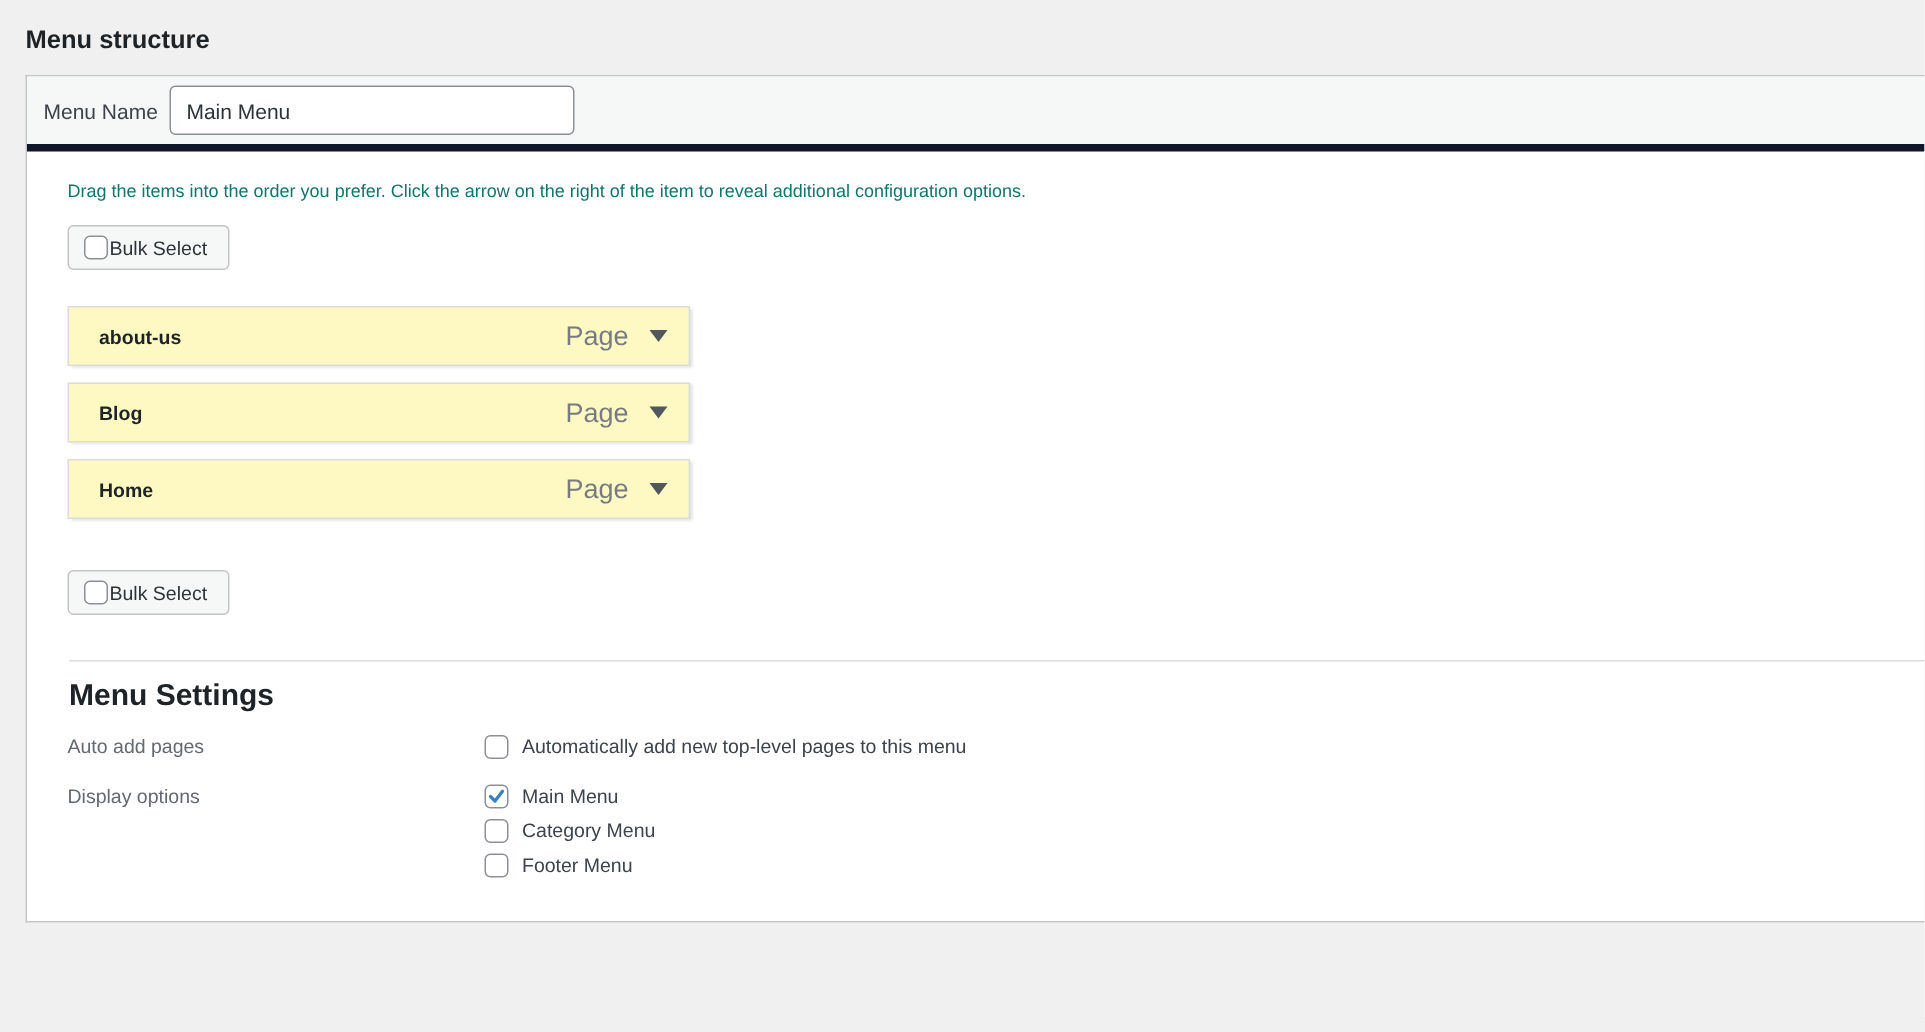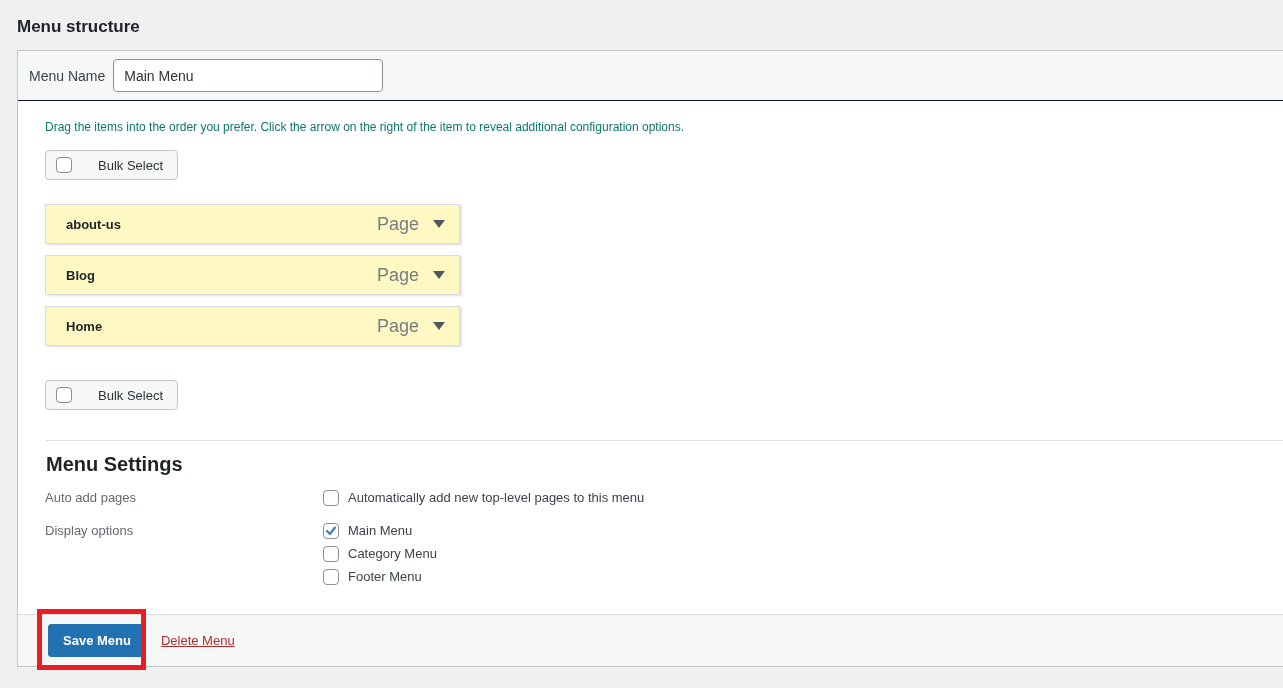--- a/index.html
+++ b/index.html
@@ -19,21 +19,21 @@
   .panel {
     margin: 13px 0 0 17px;
     background: #fff;
     border: 1px solid #c3c4c7;
     border-right: none;
     width: 1266px;
   }
   .panel-header {
     height: 50px;
     background: #f6f7f7;
-    border-bottom: 1px solid #0f172a;
+    border-bottom: 5px solid #0f172a;
     display: flex;
     align-items: center;
     padding-left: 11px;
   }
   .menu-name-label { font-size: 14px; color: #3c434a; margin-right: 8px; }
   .menu-name-input {
     width: 270px;
     height: 33px;
     border: 1px solid #8c8f94;
     border-radius: 4px;
@@ -47,21 +47,21 @@
   .instructions {
     padding-top: 18px;
     font-size: 12px;
     color: #0f766e;
     line-height: 16px;
   }
   .bulk-select {
     margin-top: 15px;
     display: inline-flex;
     align-items: center;
-    gap: 26px;
+    gap: 1px;
     height: 30px;
     padding: 0 14px 0 10px;
     background: #f6f7f7;
     border: 1px solid #c3c4c7;
     border-radius: 4px;
     cursor: pointer;
   }
   .bulk-select.bottom { margin-top: 23px; }
   .bulk-select-label { font-size: 13px; color: #2c3338; }
   .checkbox {
@@ -262,23 +262,14 @@
             <span class="checkbox"></span>
             <span>Footer Menu</span>
           </label>
 
         </div>
       </div>
 
     </div>
   </div>
 
-  <div class="panel-footer">
-    <div class="footer-row">
-      <span class="save-wrap">
-        <button class="save-button">Save Menu</button>
-        <span class="red-annotation"></span>
-      </span>
-      <a class="delete-link">Delete Menu</a>
-    </div>
-  </div>
 
 </div>
 
 </body></html>

